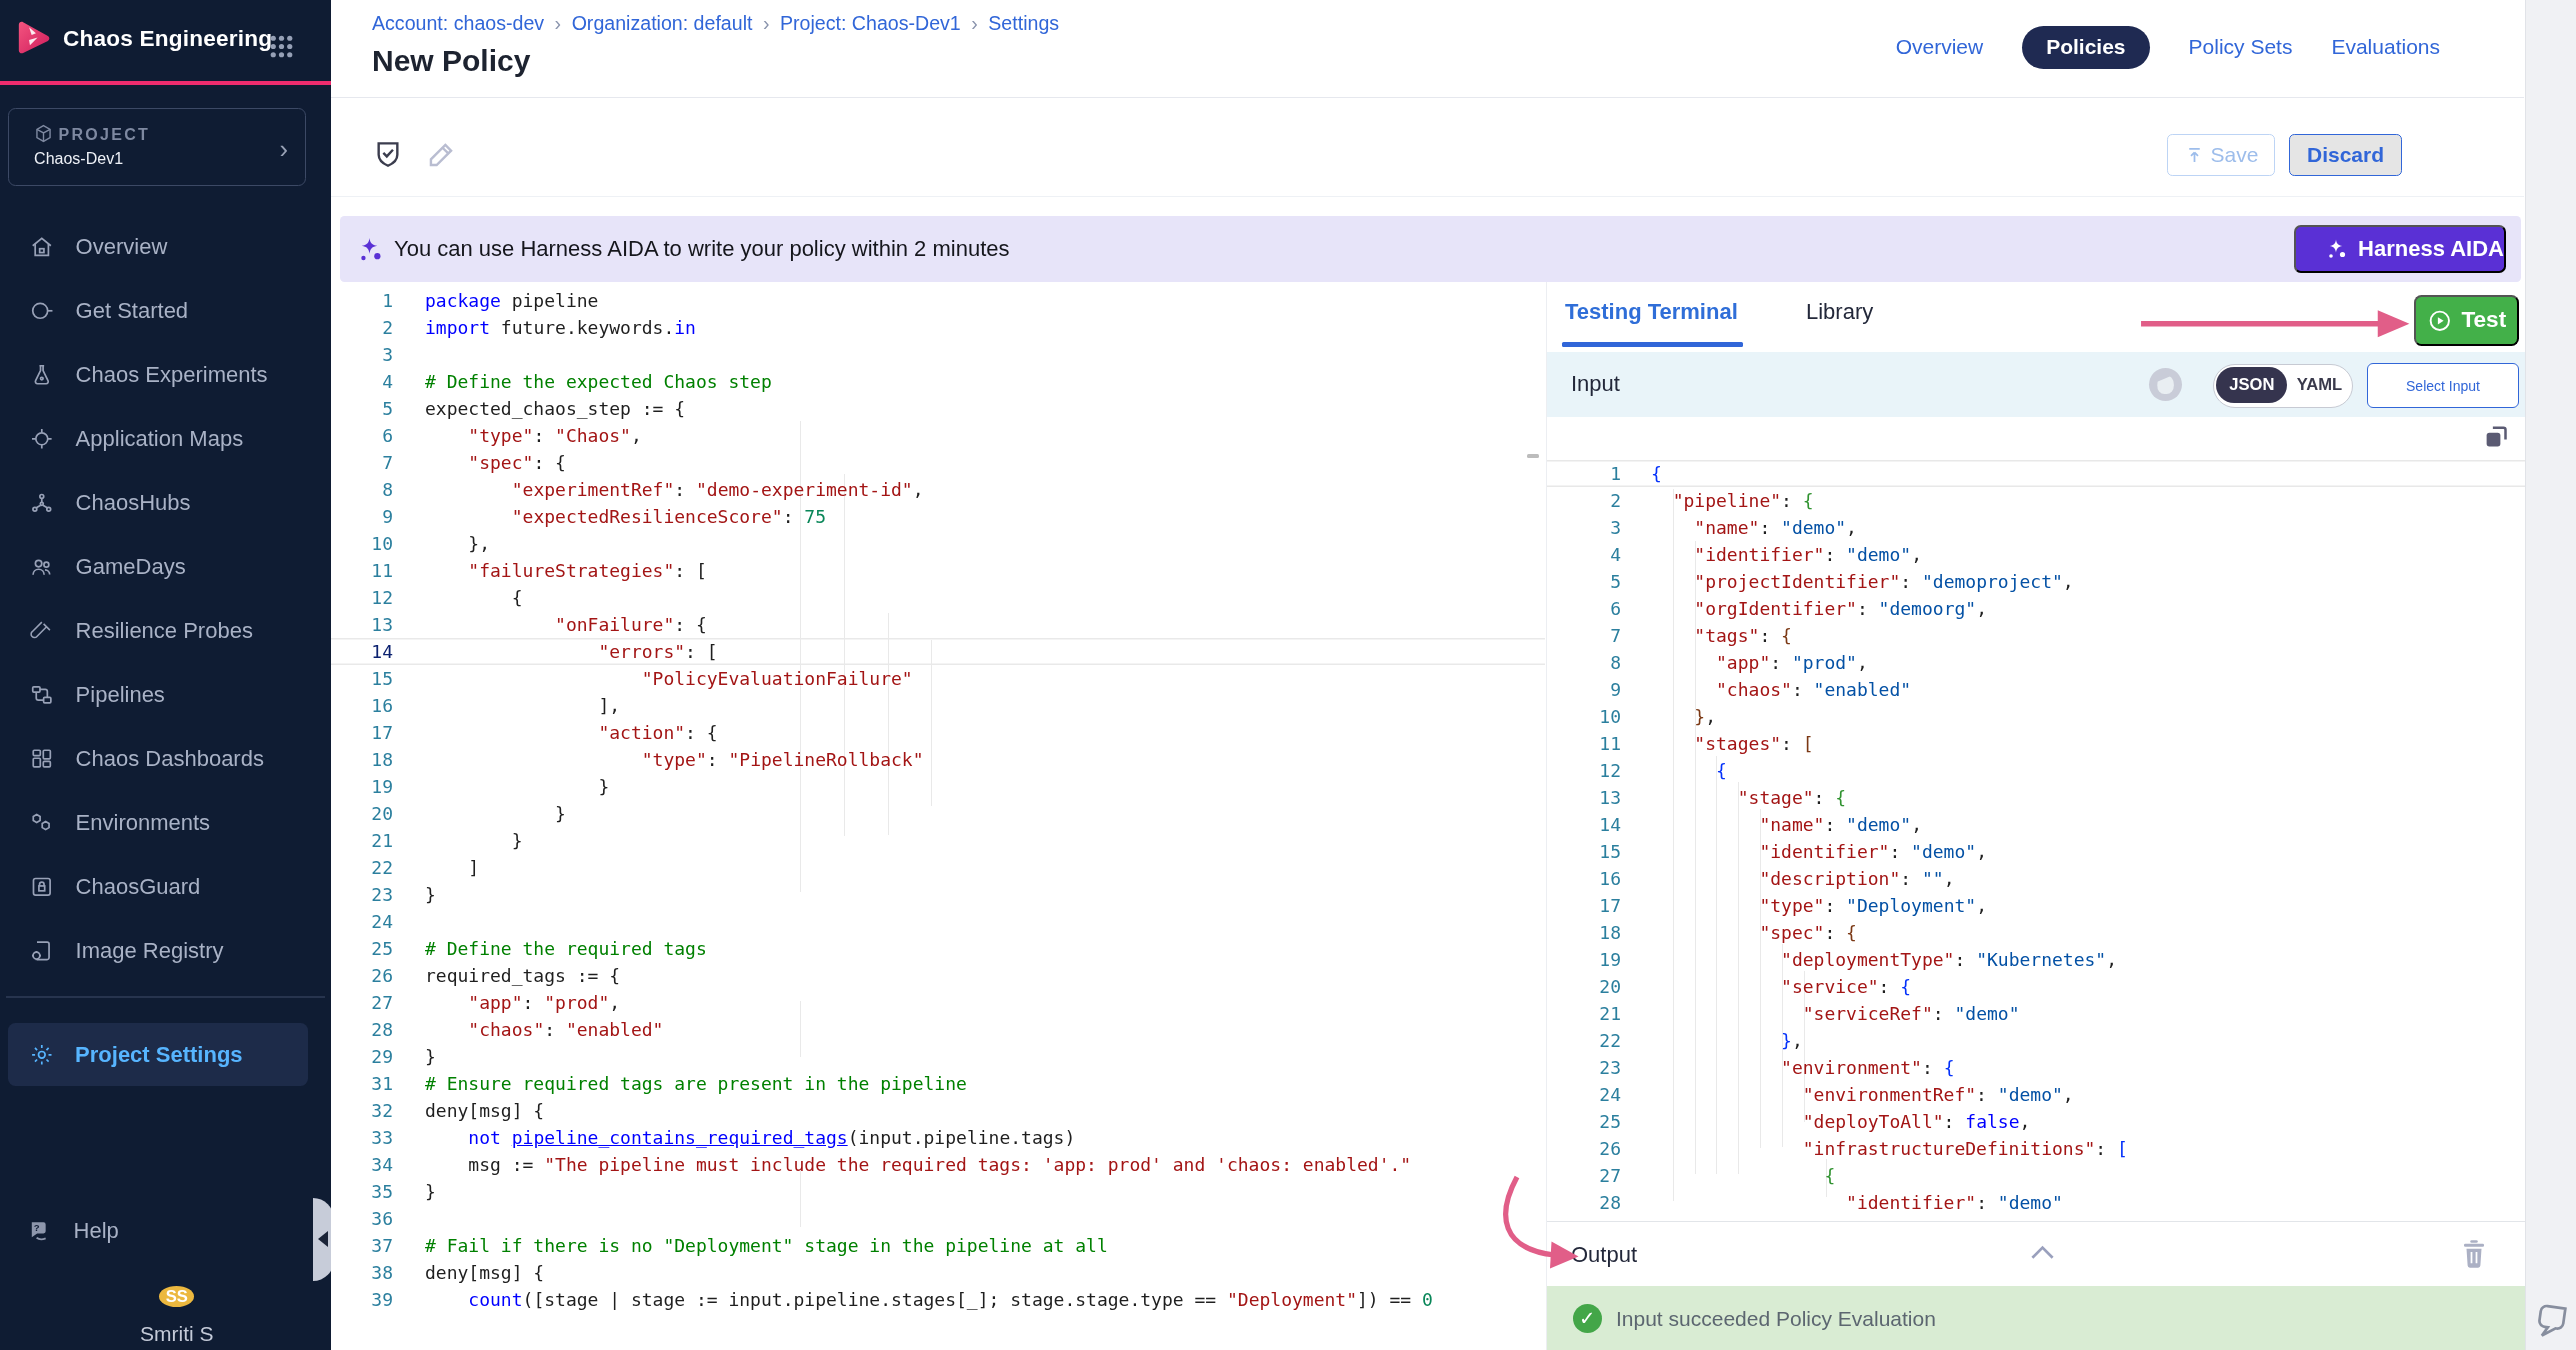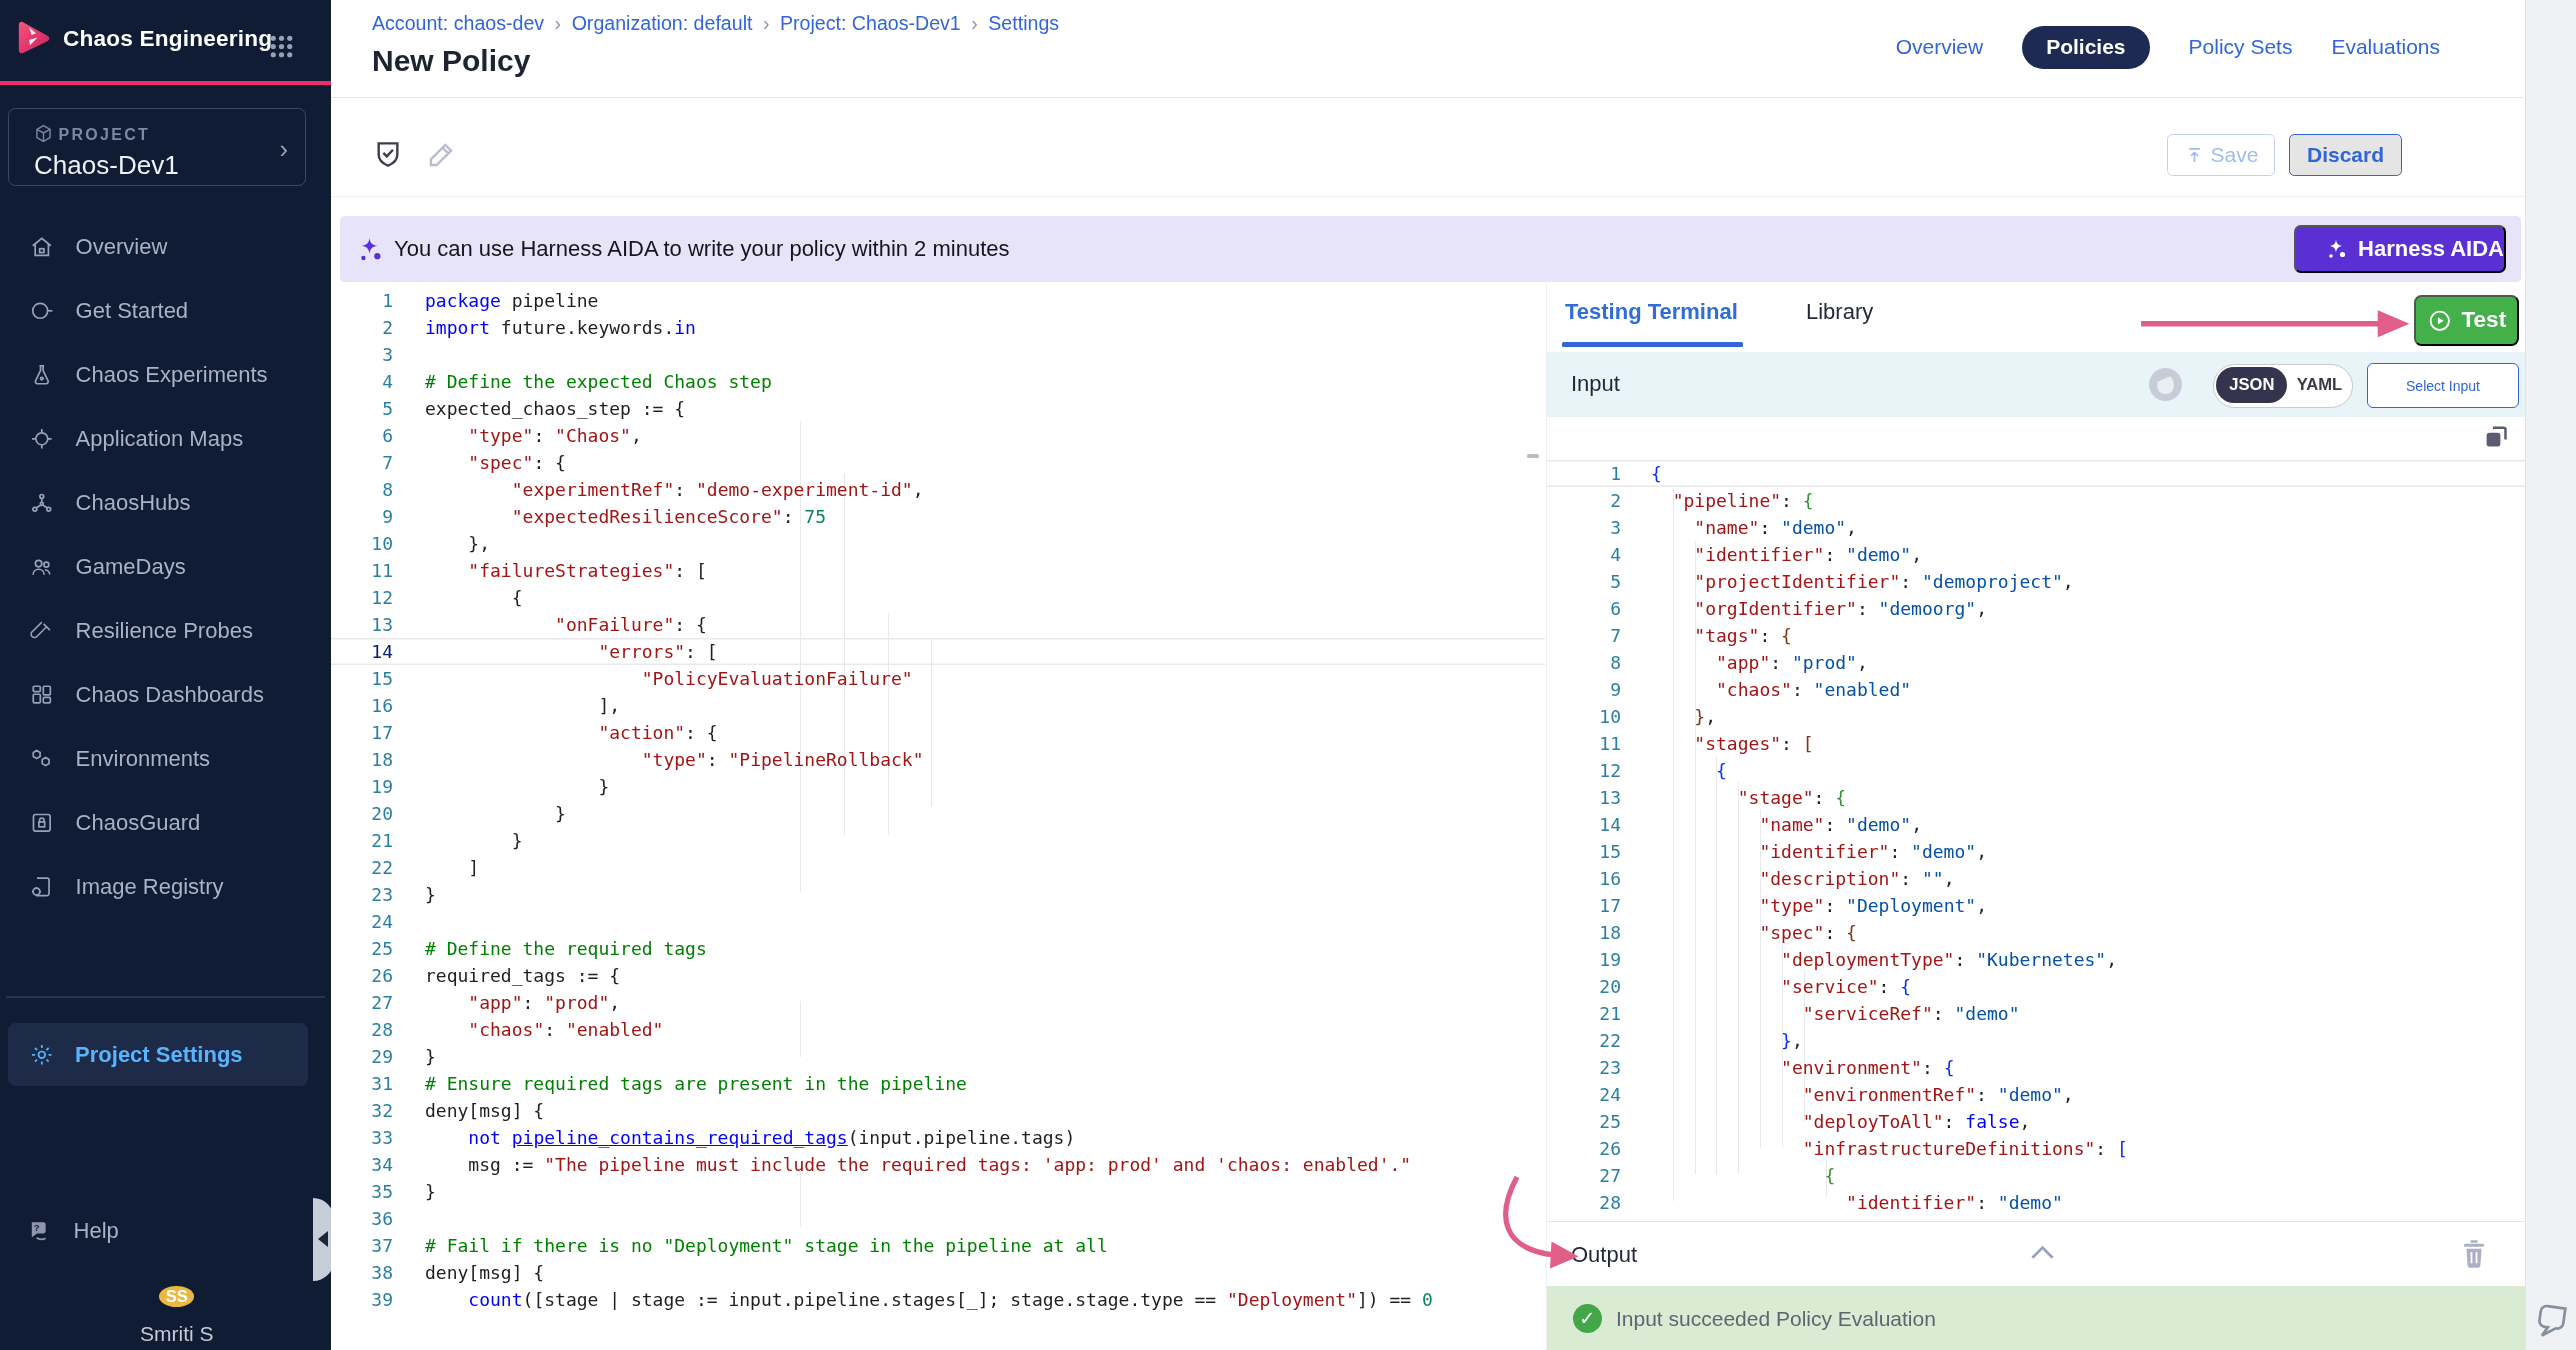--- a/index.html
+++ b/index.html
@@ -9,21 +9,21 @@
 
   
   #sidebar { position:absolute; left:0; top:0; width:331px; height:1351px; background:var(--sidebar-bg); }
   #sb-logo { position:absolute; left:12px; top:16.6px; width:41px; height:41px; }
   #sb-title { position:absolute; left:63px; top:25.6px; font-size:22.6px; font-weight:bold; color:#fff; letter-spacing:0.2px; }
   #sb-grid { position:absolute; left:265px; top:30px; width:33px; height:33px; color:#96a0b6; }
   #sb-pinkline { position:absolute; left:0; top:81px; width:331px; height:3.8px; background:var(--brand-pink); }
   #sb-project { position:absolute; left:7.5px; top:108px; width:298px; height:78px; border:1.5px solid #3c4965; border-radius:7.5px; }
   #sb-project .plabel { position:absolute; left:50px; top:16.6px; font-size:16px; letter-spacing:2.3px; font-weight:bold; color:#7e89a1; }
   #sb-project .cube { position:absolute; left:24px; top:13.6px; width:21px; height:21px; color:#7e89a1; }
-  #sb-project .pname { position:absolute; left:25.6px; top:41px; font-size:26px; color:#eef1f7; }
+  #sb-project .pname { position:absolute; left:25.6px; top:41px; font-size:16px; color:#eef1f7; }
   #sb-project .chev { position:absolute; right:16.6px; top:25.6px; font-size:25.6px; color:#98a1b5; }
   #sb-items { position:absolute; left:0; top:215px; width:331px; }
   .sb-item { display:flex; align-items:center; height:64px; padding-left:29px; gap:21px; cursor:pointer; }
   .sb-ic { width:25.6px; height:25.6px; color:#98a1b7; flex:0 0 25.6px; }
   .sb-ic svg { width:25.6px; height:25.6px; display:block; }
   .sb-lb { font-size:22px; color:#a9b2c6; }
   #sb-divider { position:absolute; left:6px; top:996px; width:319px; height:1.5px; background:#27344e; }
   #sb-settings { position:absolute; left:7.5px; top:1023px; width:300px; height:63px; background:#1d2b49; border-radius:7.5px; display:flex; align-items:center; padding-left:21px; gap:21px; cursor:pointer; }
   #sb-settings .sb-ic { color:#57b5ff; }
   #sb-settings .sb-lb { color:#57b5ff; font-weight:600; }
@@ -228,20 +228,30 @@
           </span>
           <span class="sb-lb">GameDays</span>
         </div>
         <div class="sb-item">
           <span class="sb-ic">
             <svg viewBox="0 0 24 24" fill="none" stroke="currentColor" stroke-width="1.6">
               <path d="M13.8 3.8l6.4 6.4M16.8 6.8L7 16.6a3.4 3.4 0 1 1-4.8-4.8l9.8-9.8" transform="translate(1 2) scale(.92)"></path>
             </svg>
           </span>
           <span class="sb-lb">Resilience Probes</span>
+        </div>
+        <div class="sb-item">
+          <span class="sb-ic">
+            <svg viewBox="0 0 24 24" fill="none" stroke="currentColor" stroke-width="1.6">
+              <rect x="3.5" y="4.5" width="6.8" height="5" rx="1"></rect>
+              <rect x="13.7" y="14.5" width="6.8" height="5" rx="1"></rect>
+              <path d="M10.3 7h4.9a2 2 0 0 1 2 2v5.5M13.7 17H8.8a2 2 0 0 1-2-2V9.5"></path>
+            </svg>
+          </span>
+          <span class="sb-lb">Pipelines</span>
         </div>
         <div class="sb-item">
           <span class="sb-ic">
             <svg viewBox="0 0 24 24" fill="none" stroke="currentColor" stroke-width="1.6">
               <rect x="4" y="4" width="6.6" height="5" rx="1"></rect>
               <rect x="13.4" y="4" width="6.6" height="8" rx="1"></rect>
               <rect x="4" y="11.5" width="6.6" height="8" rx="1"></rect>
               <rect x="13.4" y="14.5" width="6.6" height="5" rx="1"></rect>
             </svg>
           </span>

